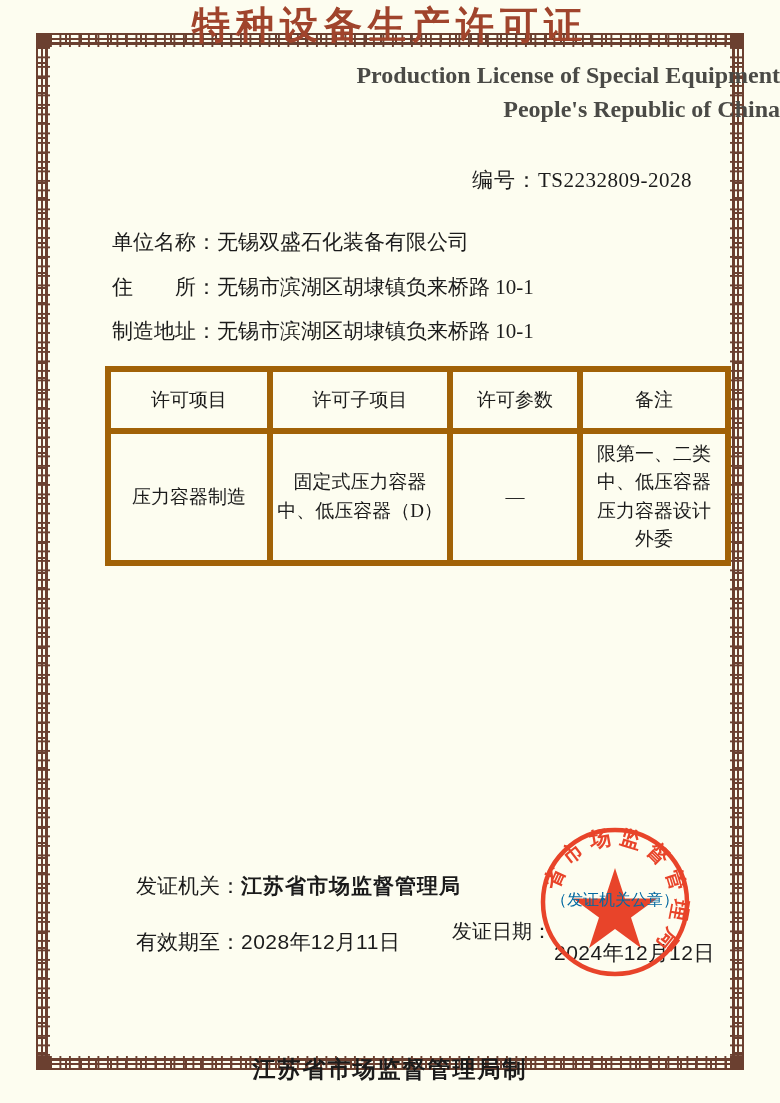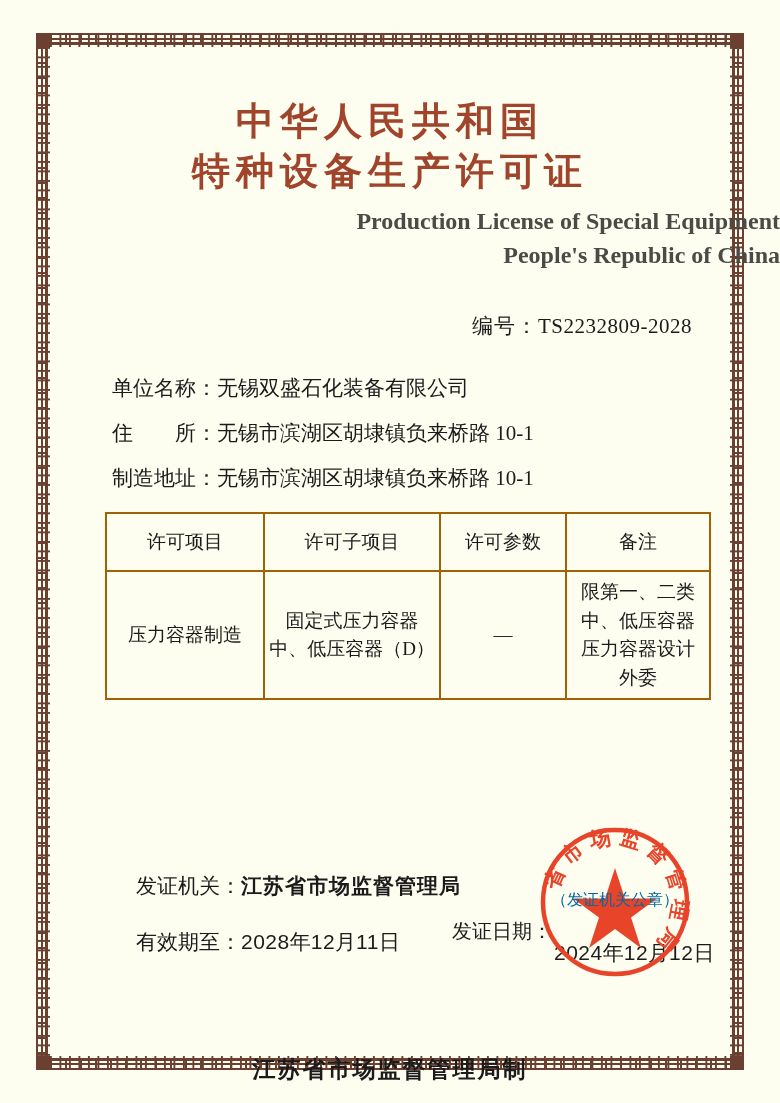--- a/index.html
+++ b/index.html
@@ -130,21 +130,21 @@
     font-size: 21px;
   }
 
   table.license {
     margin: 12px 0 0 105px;
     border-collapse: collapse;
     width: 580px;
     table-layout: fixed;
   }
   table.license td, table.license th {
-    border: 2px solid #a16207;
+    border: 6px solid #a16207;
     text-align: center;
     font-size: 19px;
     font-weight: normal;
     line-height: 1.5;
     padding: 6px 2px;
   }
   table.license thead th { height: 44px; }
   table.license tbody td { height: 92px; }
   table.license .c1 { width: 152px; }
   table.license .c2 { width: 170px; }
@@ -232,21 +232,20 @@
   <div class="meander v right"></div>
   <div class="corner-block tl"></div>
   <div class="corner-block tr"></div>
   <div class="corner-block bl"></div>
   <div class="corner-block br"></div>
 </div>
 
 <div class="sheet">
 
   <div class="title-zh">
-    <div class="line1">中华人民共和国</div>
     <div>特种设备生产许可证</div>
   </div>
 
   <div class="title-en">
     <div>Production License of Special Equipment</div>
     <div>People's Republic of China</div>
   </div>
 
   <div class="cert-no">
     <span>编号：</span><span class="num">TS2232809-2028</span>

